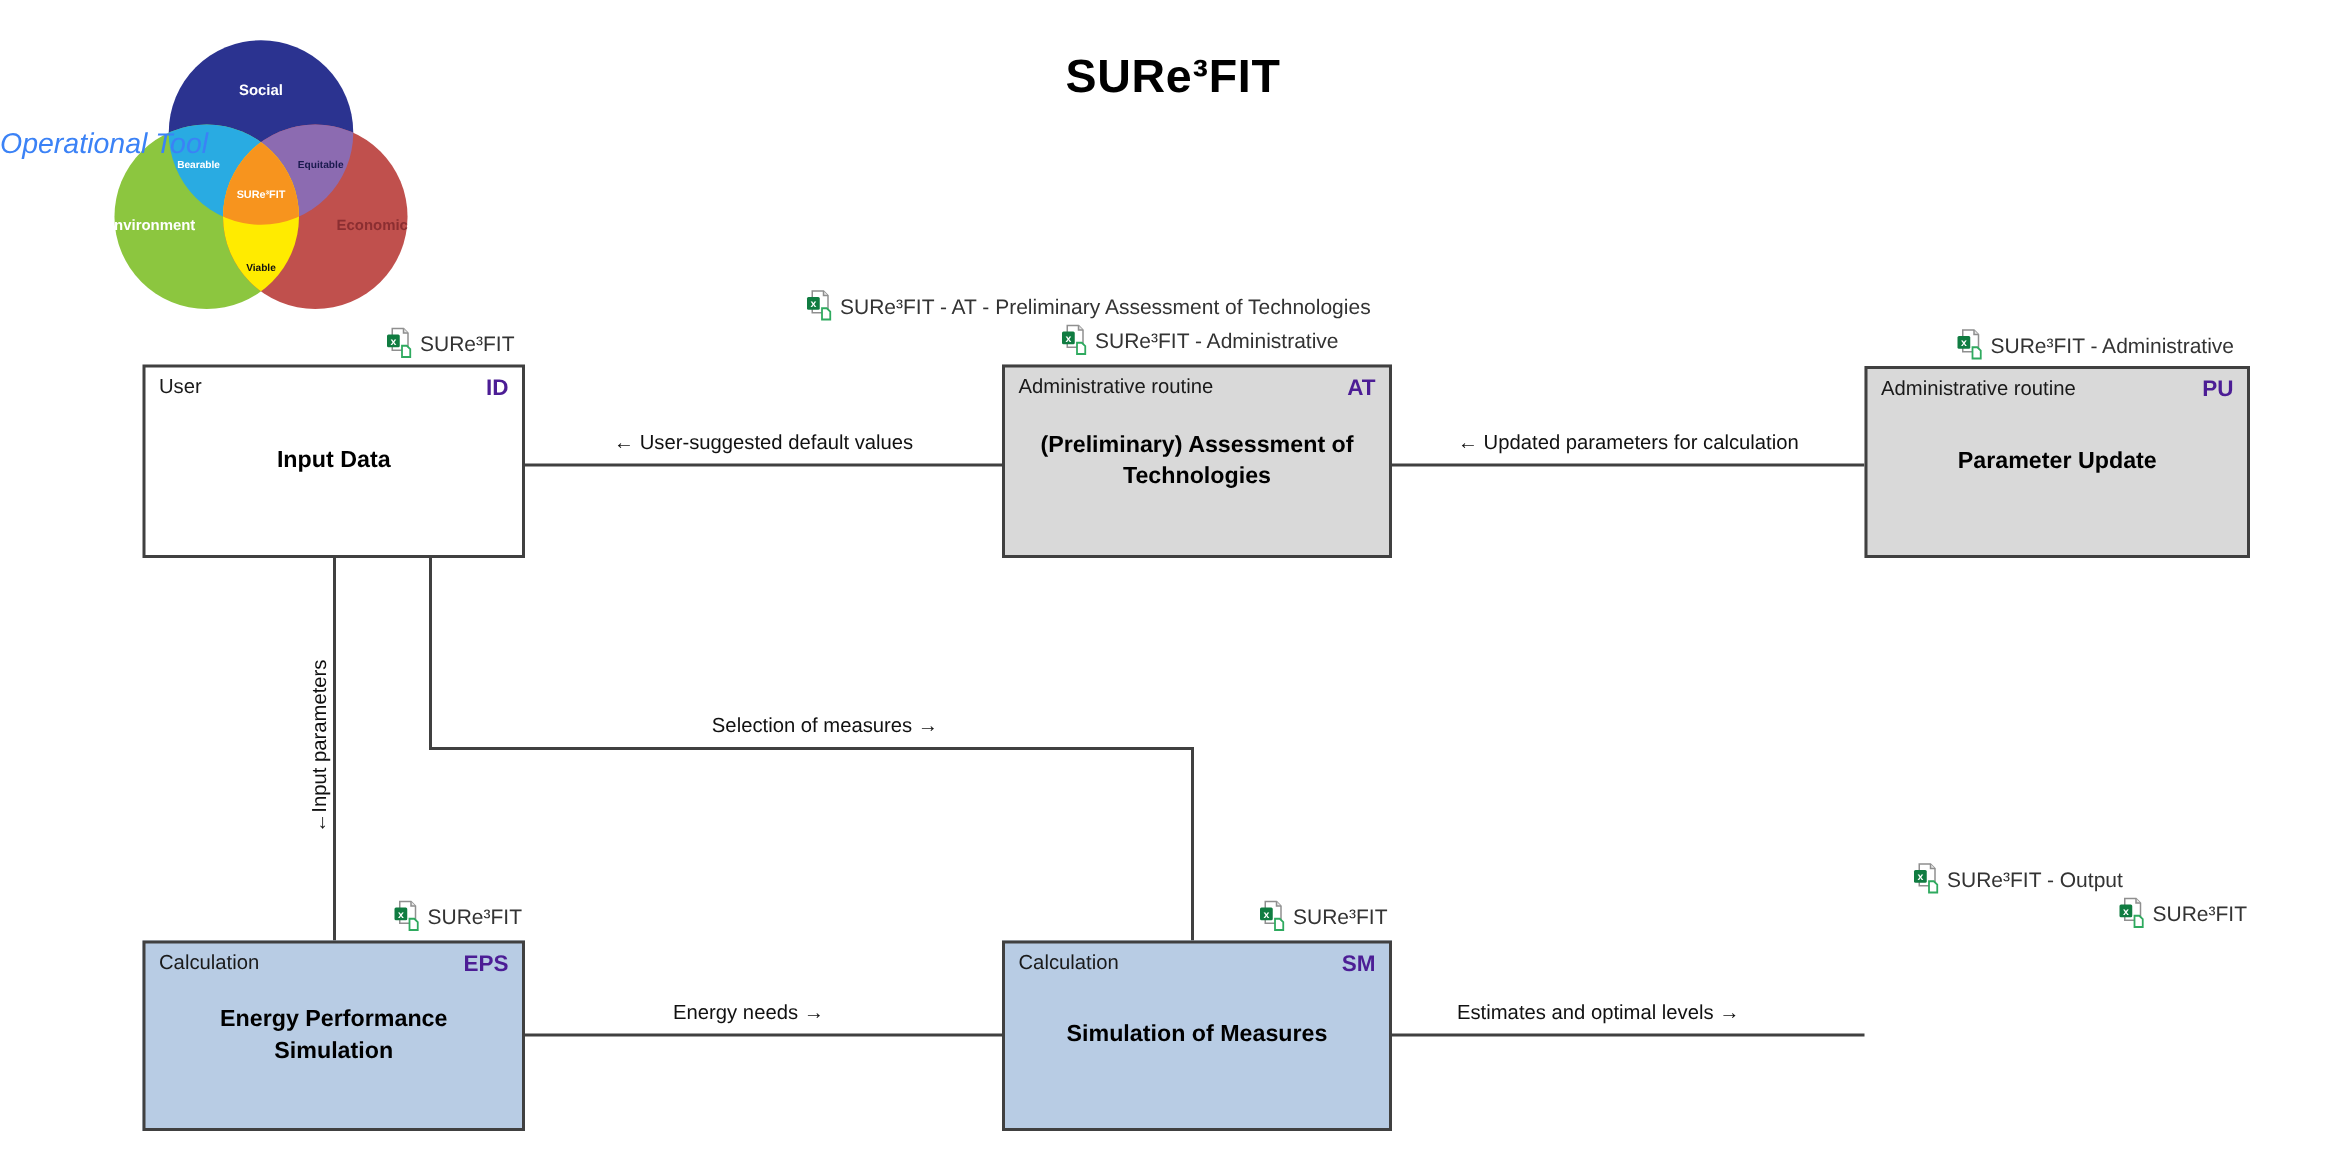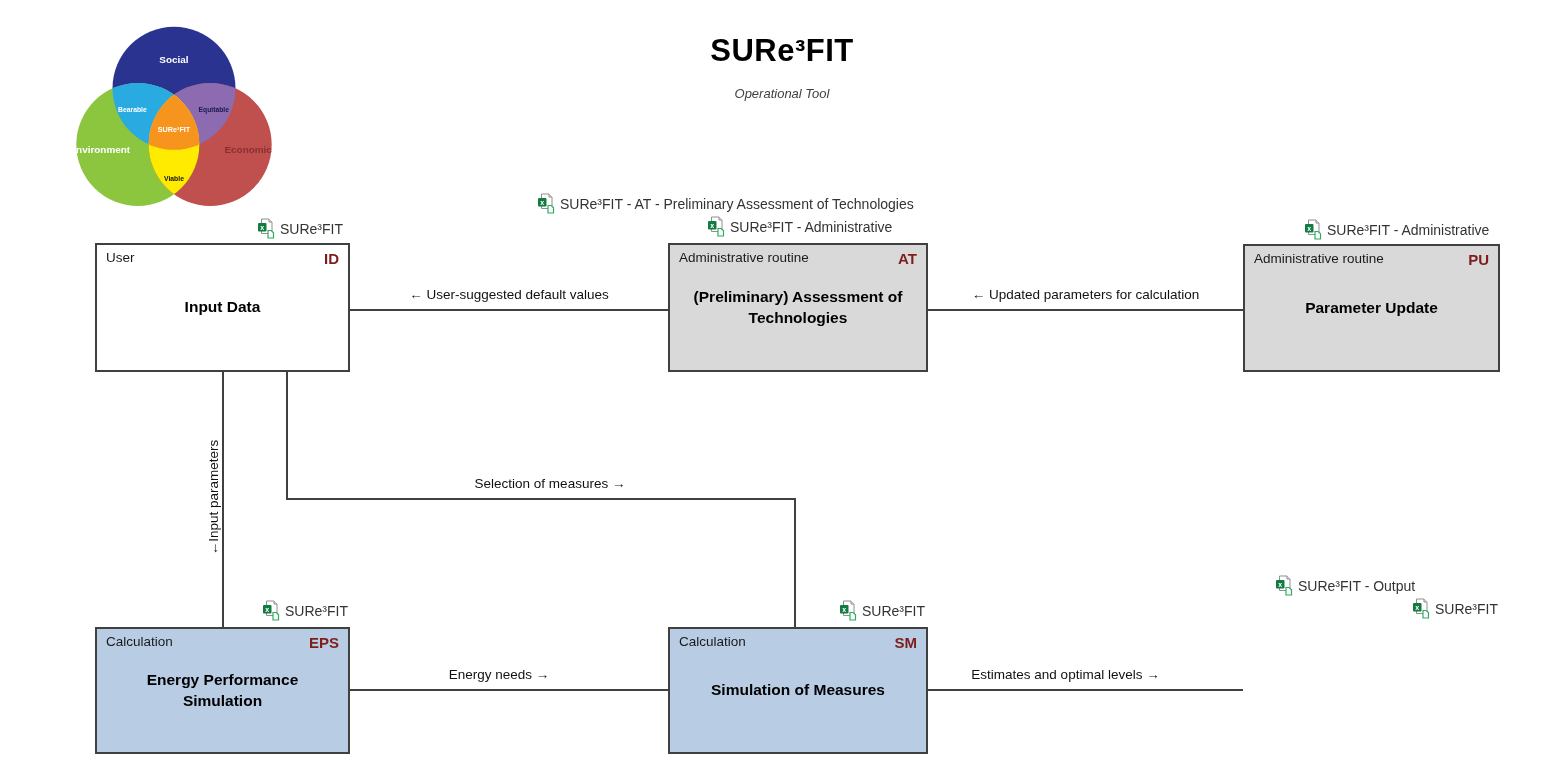--- a/index.html
+++ b/index.html
@@ -6,29 +6,29 @@
   html,body { background:#ffffff; }
   #stage {
     position:relative; width:1564px; height:778px; background:#ffffff;
     font-family:"Liberation Sans","DejaVu Sans",sans-serif; color:#000;
     overflow:hidden;
   }
   .abs { position:absolute; }
 
   
   .h-title { left:0; right:0; top:33px; text-align:center; font-size:31px; font-weight:bold; letter-spacing:0.5px; }
-  .h-sub   { left:0; right:0; top:86px; text-align:center; font-size:13px; font-style:italic; color:#404040; }
+  .h-sub   { left:0; right:0; top:86px; text-align:left; font-size:19px; font-style:italic; color:#3b82f6; }
   .h-e3    { left:0; right:0; top:131px; text-align:center; font-size:21px; color:#111; }
   .h-e3 .b { font-weight:bold; }
 
   
   .box { position:absolute; border:2px solid #404040; }
   .box-head { position:absolute; top:5px; left:9px; right:9px; display:flex; justify-content:space-between; align-items:flex-start; }
   .box-role { font-size:13.5px; color:#1a1a1a; }
-  .box-code { font-size:15px; font-weight:bold; color:#7f1d1d; }
+  .box-code { font-size:15px; font-weight:bold; color:#4c1d95; }
   .box-title { position:absolute; inset:0; display:flex; align-items:center; justify-content:center;
                text-align:center; font-size:15.5px; font-weight:bold; padding:0 16px; line-height:1.35; }
 
   
   .line { position:absolute; background:#404040; }
 
   
   .line-label { position:absolute; font-size:13.5px; color:#111; text-align:center; white-space:nowrap; }
   .rot { transform:rotate(-90deg); transform-origin:center center; }
 

